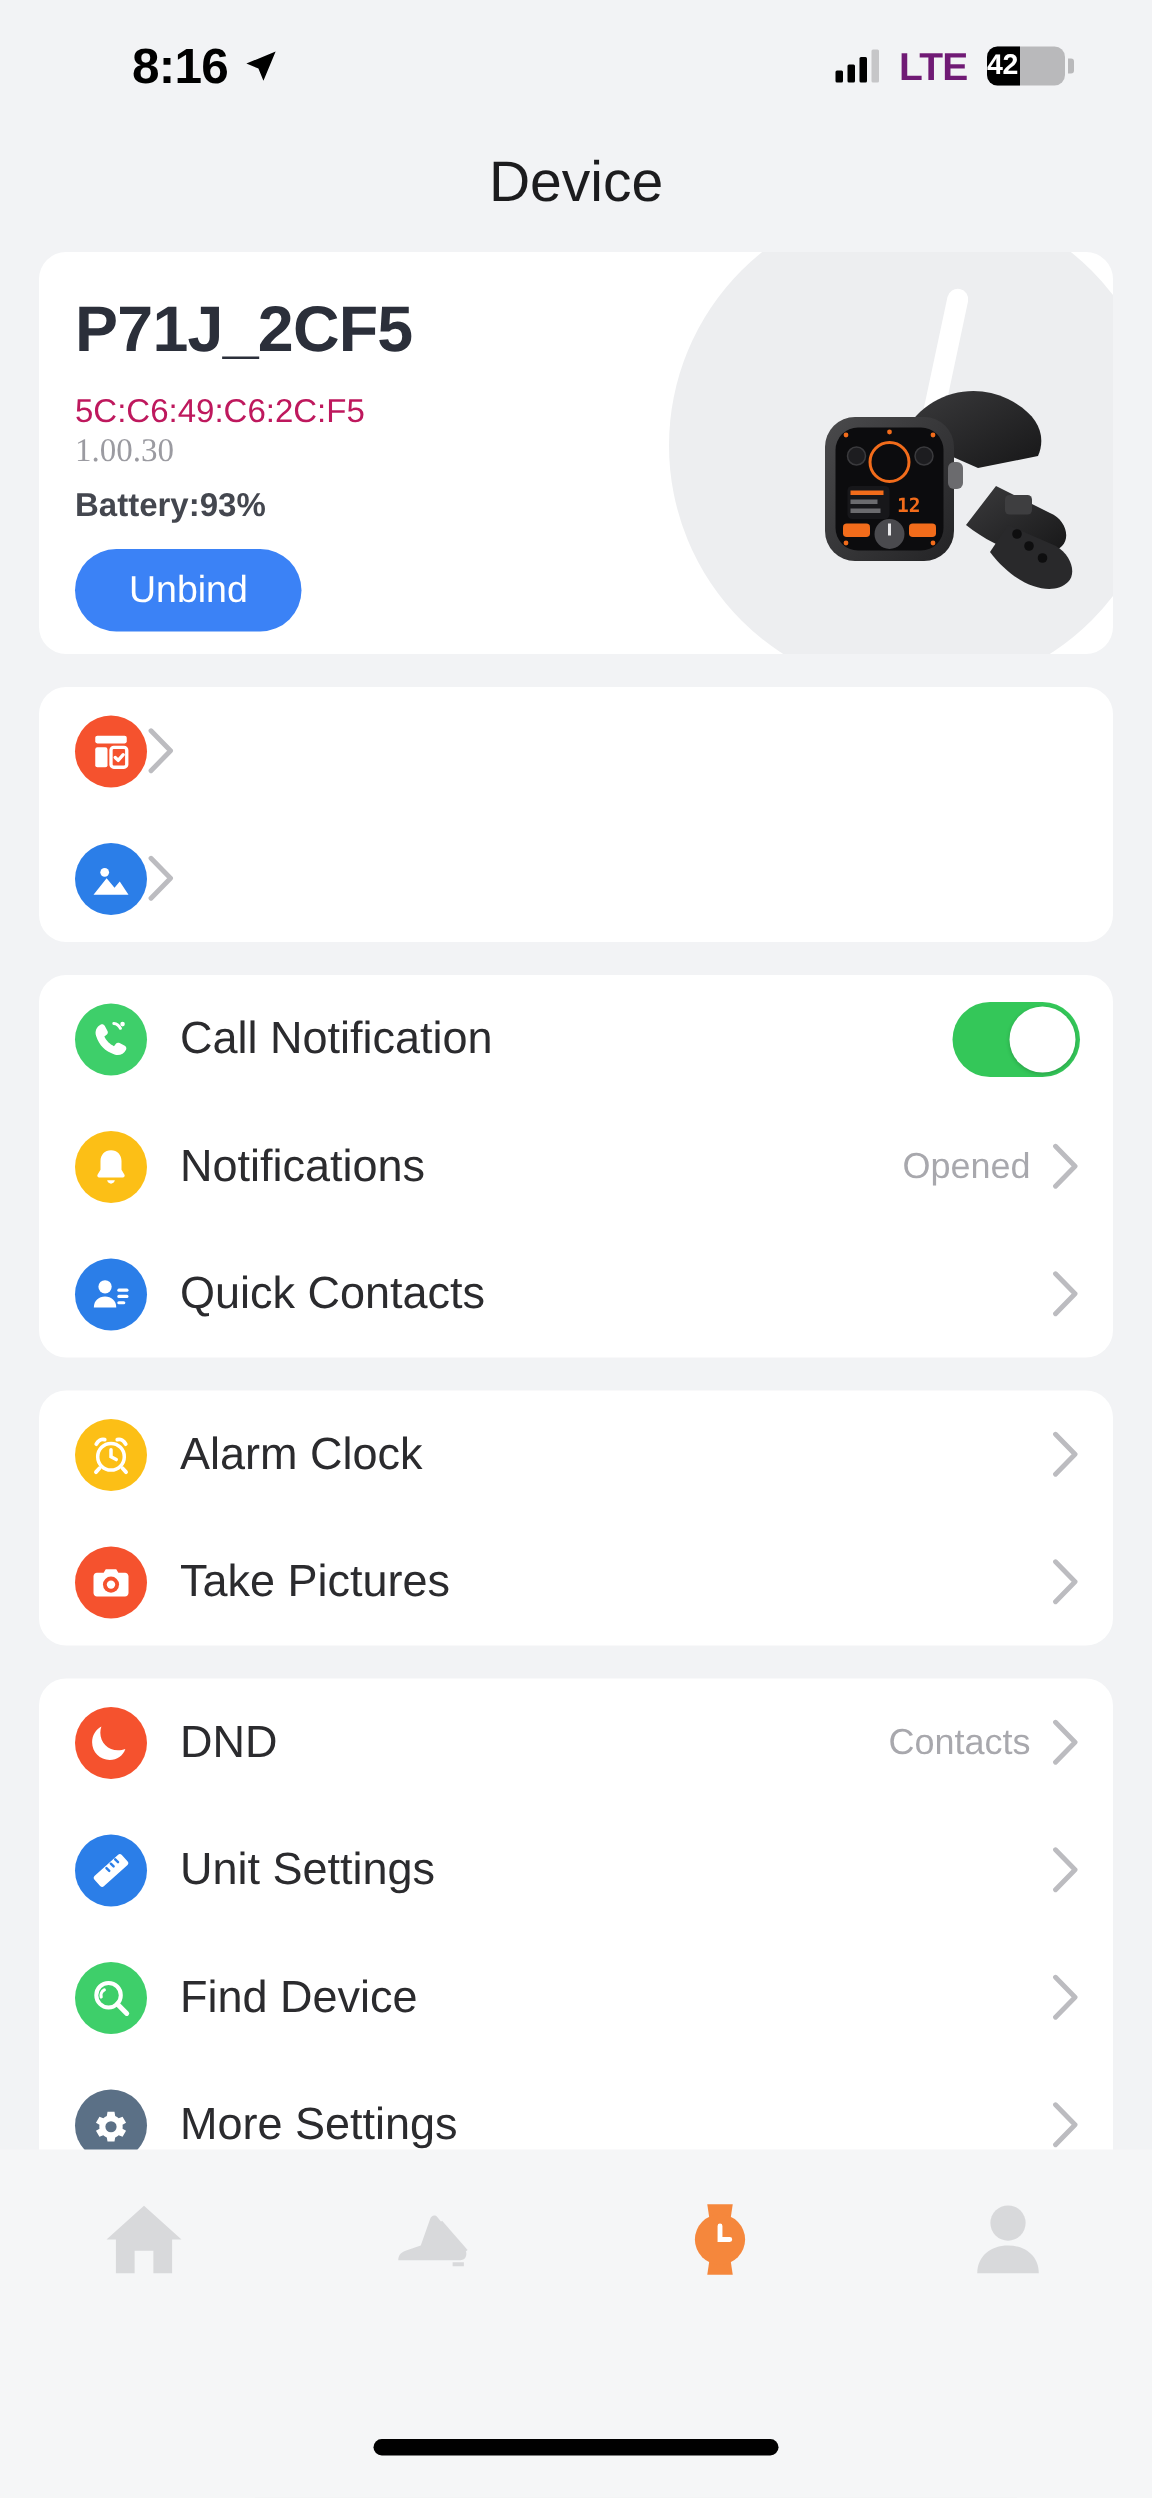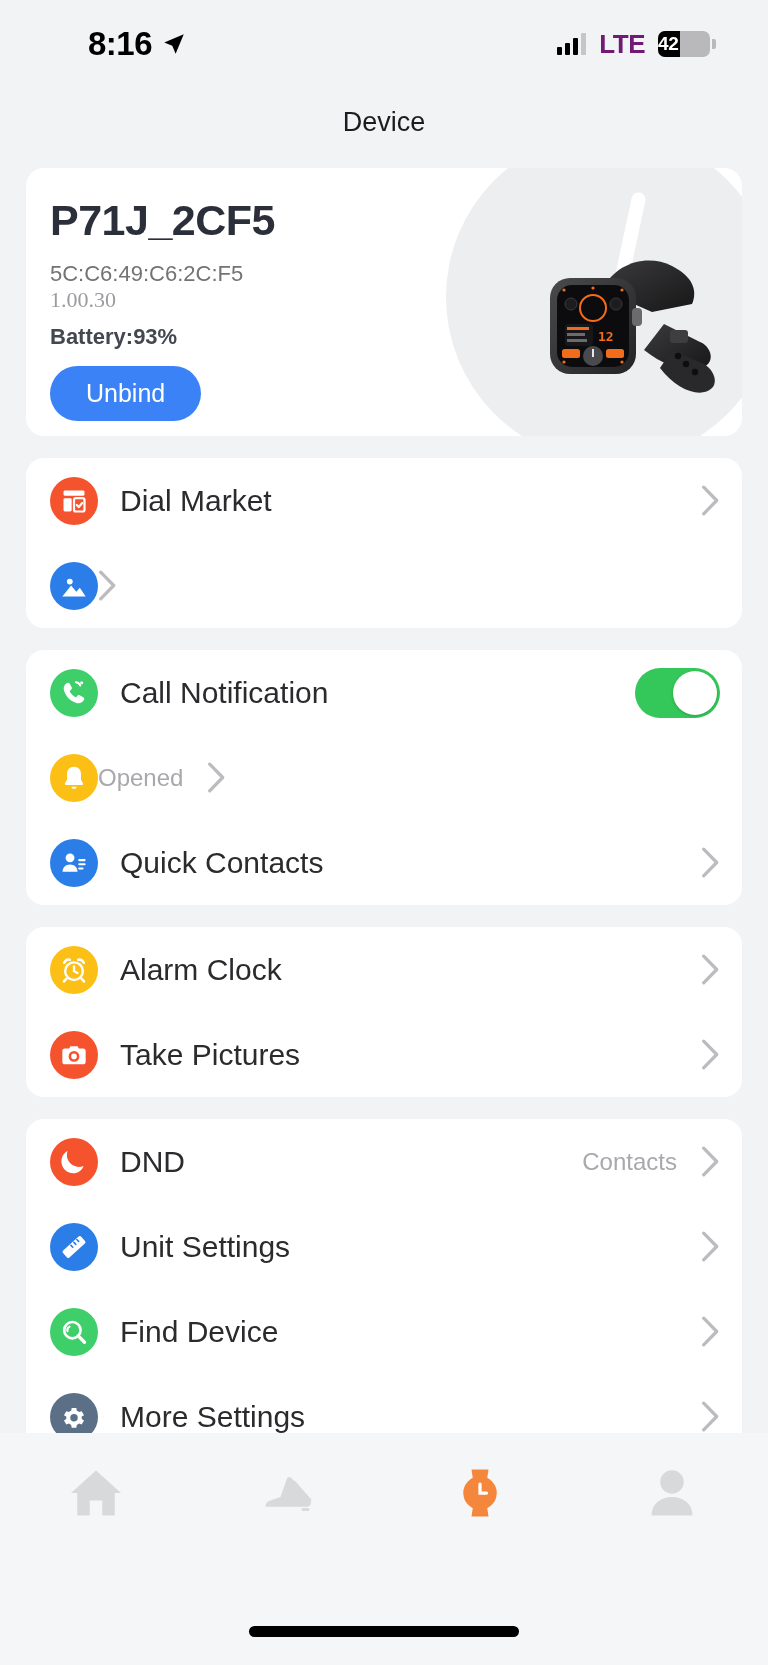--- a/index.html
+++ b/index.html
@@ -32,57 +32,57 @@
              background: #b9b9bb; display: flex; align-items: center; }
   .battery .fill { position: absolute; left: 0; top: 0; bottom: 0; width: 42%;
                    background: #000; border-radius: 7px 0 0 7px; }
   .battery .pct { position: relative; width: 100%; text-align: left;
                   font-size: 19px; font-weight: 700; color: #fff; z-index: 2; letter-spacing: -0.3px; }
   .battery .cap { position: absolute; right: -6px; top: 8px; width: 4px; height: 10px;
                   background: #b9b9bb; border-radius: 0 2px 2px 0; }
 
   
   .navbar { height: 68px; display: flex; align-items: center; justify-content: center; }
-  .nav-title { font-size: 27px; color: #1c1c1e; font-weight: 400; }
+  .nav-title { font-size: 38px; color: #1c1c1e; font-weight: 400; }
 
   
   .device-card {
     position: relative; margin: 12px 26px 0 26px; height: 268px;
     background: #fff; border-radius: 18px; overflow: hidden;
   }
   .watermark {
     position: absolute; right: -34px; top: -36px; width: 330px; height: 330px;
     border-radius: 50%; background: #edeef0;
   }
   .wm-hand-long { position: absolute; left: 162px; top: 58px; width: 14px; height: 120px;
     background: #fff; border-radius: 8px; transform: rotate(12deg); transform-origin: bottom center; }
   .wm-hand-short { position: absolute; left: 108px; top: 168px; width: 70px; height: 14px;
     background: #fff; border-radius: 8px; transform: rotate(-14deg); transform-origin: right center; }
   .dev-info { position: relative; z-index: 3; padding: 28px 0 0 24px; }
   .dev-name { font-size: 43px; font-weight: 700; color: #2b2f3a; letter-spacing: -0.5px; }
-  .dev-mac { font-size: 22px; color: #737373; margin-top: 16px; }
+  .dev-mac { font-size: 22px; color: #be185d; margin-top: 16px; }
   .dev-fw { font-size: 22px; color: #9b9ba1; margin-top: 0; font-family: Liberation Serif, serif; }
   .dev-bat { font-size: 22px; color: #44474f; margin-top: 11px; font-weight: 600; }
   .unbind-btn {
     margin-top: 16px; display: inline-block; background: #3b82f6; color: #fff;
     font-size: 25px; border: none; border-radius: 28px; padding: 13px 36px;
     cursor: pointer; font-family: inherit;
   }
 
   
   .watch-photo { position: absolute; right: 26px; top: 78px; width: 184px; height: 162px; z-index: 4; }
 
   
   .group { margin: 22px 26px 0 26px; background: #fff; border-radius: 18px; overflow: hidden; }
   .row { display: flex; align-items: center; height: 85px; padding: 0 22px 0 24px; cursor: pointer; }
   .ic { width: 48px; height: 48px; border-radius: 50%; flex: 0 0 48px;
         display: flex; align-items: center; justify-content: center; }
   .ic svg { display: block; }
   .row-label { flex: 1; margin-left: 22px; font-size: 30px; color: #2b2b2e; }
-  .row-status { font-size: 24px; color: #a8a8ad; margin-right: 24px; text-align: center; }
+  .row-status { font-size: 24px; color: #a8a8ad; margin-right: 14px; text-align: center; }
   .chev { width: 19px; height: 31px; flex: 0 0 19px; }
   .chev svg { display: block; }
 
   
   .toggle { width: 85px; height: 50px; border-radius: 25px; background: #34c759;
             position: relative; cursor: pointer; flex: 0 0 85px; }
   .toggle .knob { position: absolute; top: 3px; left: 38px; width: 44px; height: 44px;
                   border-radius: 50%; background: #fff; box-shadow: 0 1px 3px rgba(0,0,0,.2); }
 
   
@@ -192,21 +192,20 @@
       <div class="group">
         <div class="row">
           <span class="ic" style="background: rgb(245, 82, 46);">
             <svg width="28" height="28" viewBox="0 0 24 24">
               <rect x="3" y="3" width="18" height="4.4" rx="1.2" fill="#ffffff"></rect>
               <rect x="3" y="9.6" width="7" height="11.4" rx="1.2" fill="#ffffff"></rect>
               <rect x="12" y="9.6" width="9" height="11.4" rx="1.6" fill="none" stroke="#ffffff" stroke-width="1.9"></rect>
               <path d="M14.4 15.4 L16.1 17.1 L19 13.8" stroke="#ffffff" stroke-width="1.9" fill="none" stroke-linecap="round" stroke-linejoin="round"></path>
             </svg>
           </span>
-          <span class="row-label">Dial Market</span>
           <span class="chev">
             <svg viewBox="0 0 12 20" width="19" height="31">
               <path d="M1.6 1.4 L10 10 L1.6 18.6" fill="none" stroke="#bcbcc0" stroke-width="2.1" stroke-linecap="round" stroke-linejoin="round"></path>
             </svg>
           </span>
         </div>
         <div class="row">
           <span class="ic" style="background: rgb(43, 126, 232);">
             <svg width="28" height="28" viewBox="0 0 24 24">
               <circle cx="8.4" cy="8.2" r="2.5" fill="#ffffff"></circle>
@@ -234,20 +233,21 @@
             <span class="knob"></span>
           </span>
         </div>
         <div class="row">
           <span class="ic" style="background: rgb(252, 191, 22);">
             <svg width="28" height="28" viewBox="0 0 24 24">
               <path d="M12 2.4 C8.4 2.4 6 5 6 8.6 L6 13.6 L4.3 16.4 C3.9 17.1 4.4 18 5.3 18 L18.7 18 C19.6 18 20.1 17.1 19.7 16.4 L18 13.6 L18 8.6 C18 5 15.6 2.4 12 2.4 Z" fill="#ffffff"></path>
               <path d="M9.8 19.6 C10.1 20.8 11 21.5 12 21.5 C13 21.5 13.9 20.8 14.2 19.6 Z" fill="#ffffff"></path>
             </svg>
           </span>
+          <span class="row-label">Notifications</span>
           <span class="row-status">Opened</span>
           <span class="chev">
             <svg viewBox="0 0 12 20" width="19" height="31">
               <path d="M1.6 1.4 L10 10 L1.6 18.6" fill="none" stroke="#bcbcc0" stroke-width="2.1" stroke-linecap="round" stroke-linejoin="round"></path>
             </svg>
           </span>
         </div>
         <div class="row">
           <span class="ic" style="background: rgb(43, 126, 232);">
             <svg width="28" height="28" viewBox="0 0 24 24">

